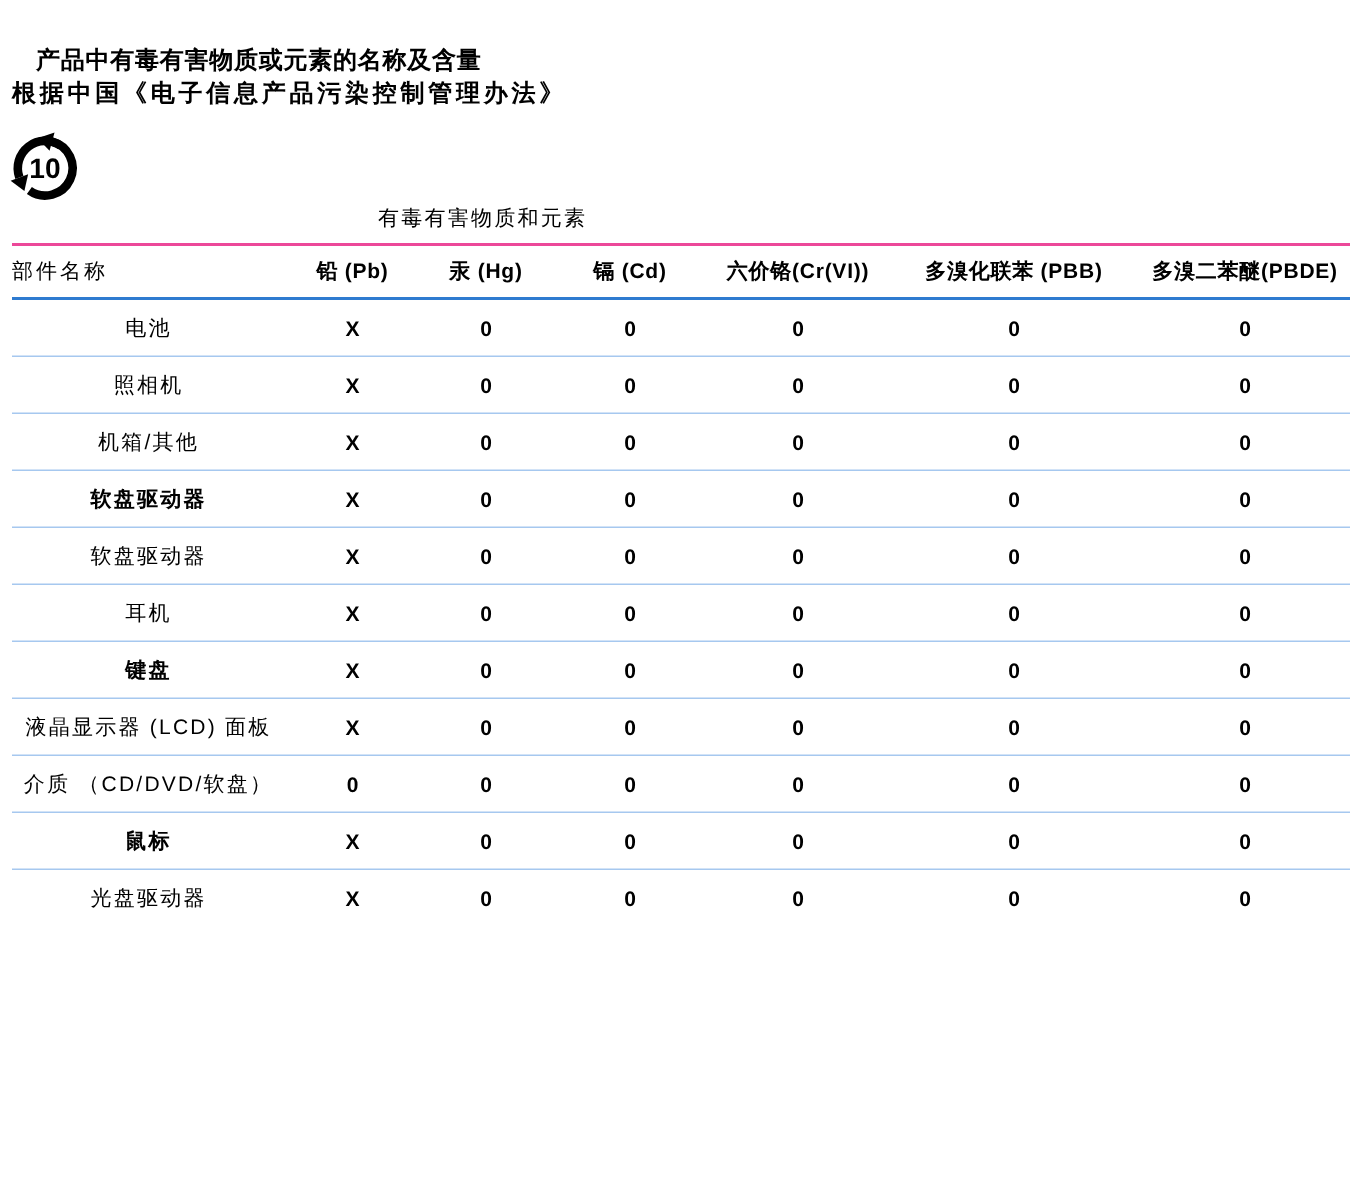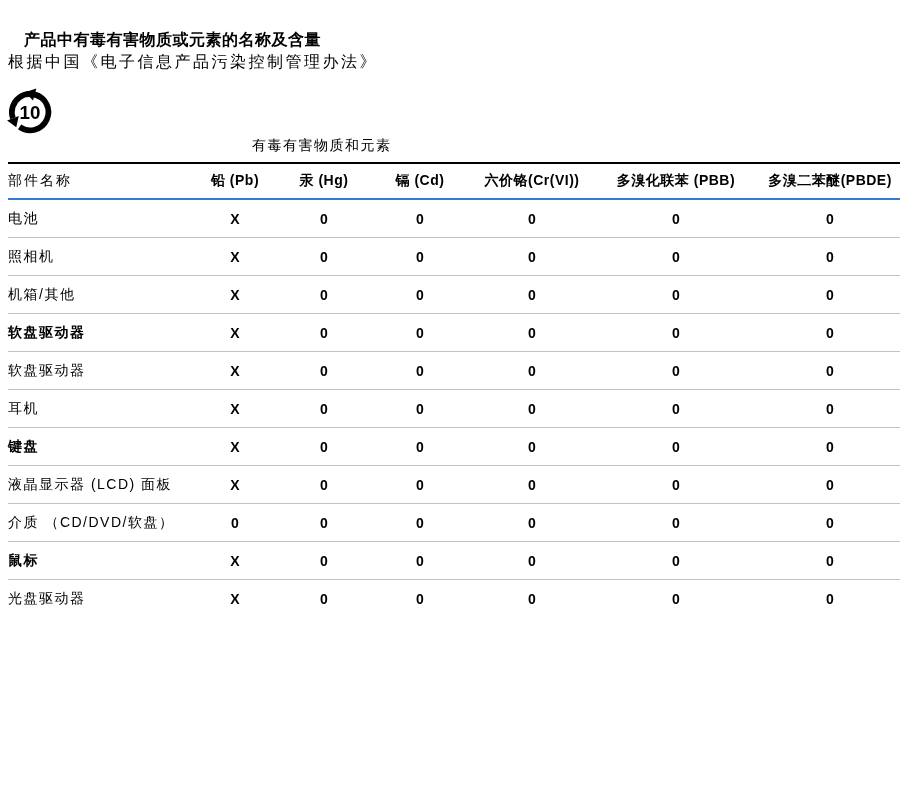--- a/index.html
+++ b/index.html
@@ -11,21 +11,21 @@
     position: relative;
     overflow: hidden;
   }
   .title {
     position: absolute; top: 14px; left: 8px;
     font-size: 16px; font-weight: 700; margin: 16px;
     letter-spacing: 0.5px;
   }
   .subtitle {
     position: absolute; top: 52px; left: 8px;
-    font-size: 16px; font-weight: 400; margin: 0;
+    font-size: 16px; font-weight: 700; margin: 0;
     letter-spacing: 2.5px;
   }
   .epup-logo {
     position: absolute; top: 86px; left: 5px;
     width: 50px; height: 50px;
   }
   table.rohs {
     position: absolute; top: 130px; left: 8px;
     width: 892px;
     border-collapse: collapse;
@@ -34,21 +34,21 @@
   }
   tr.group-row td {
     height: 32px;
     text-align: left;
     vertical-align: middle;
     font-weight: 400;
     padding: 0 0 0 62px;
     letter-spacing: 1.5px;
   }
   tr.header-row th {
-    border-top: 2px solid #000000;
+    border-top: 2px solid #ec4899;
     border-bottom: 2px solid #2e7bd0;
     height: 34px;
     vertical-align: middle;
     font-weight: 700;
     text-align: center;
     padding: 0;
     letter-spacing: 0.5px;
     margin-top: 32px;
   }
   tr.header-row th.first {
@@ -58,21 +58,21 @@
   }
   tbody td {
     height: 37px;
     vertical-align: middle;
     border-bottom: 1px solid #a6c8ef;
     text-align: center;
     font-weight: 600;
     padding: 0;
   }
   tbody td.label {
-    text-align: left;
+    text-align: center;
     font-weight: 400;
     letter-spacing: 1.5px;
   }
   tbody tr.bold td.label { font-weight: 700; }
   tbody tr:last-child td { border-bottom: none; }
 </style>
 </head>
 <body>
 
 <h1 class="title">产品中有毒有害物质或元素的名称及含量</h1>

